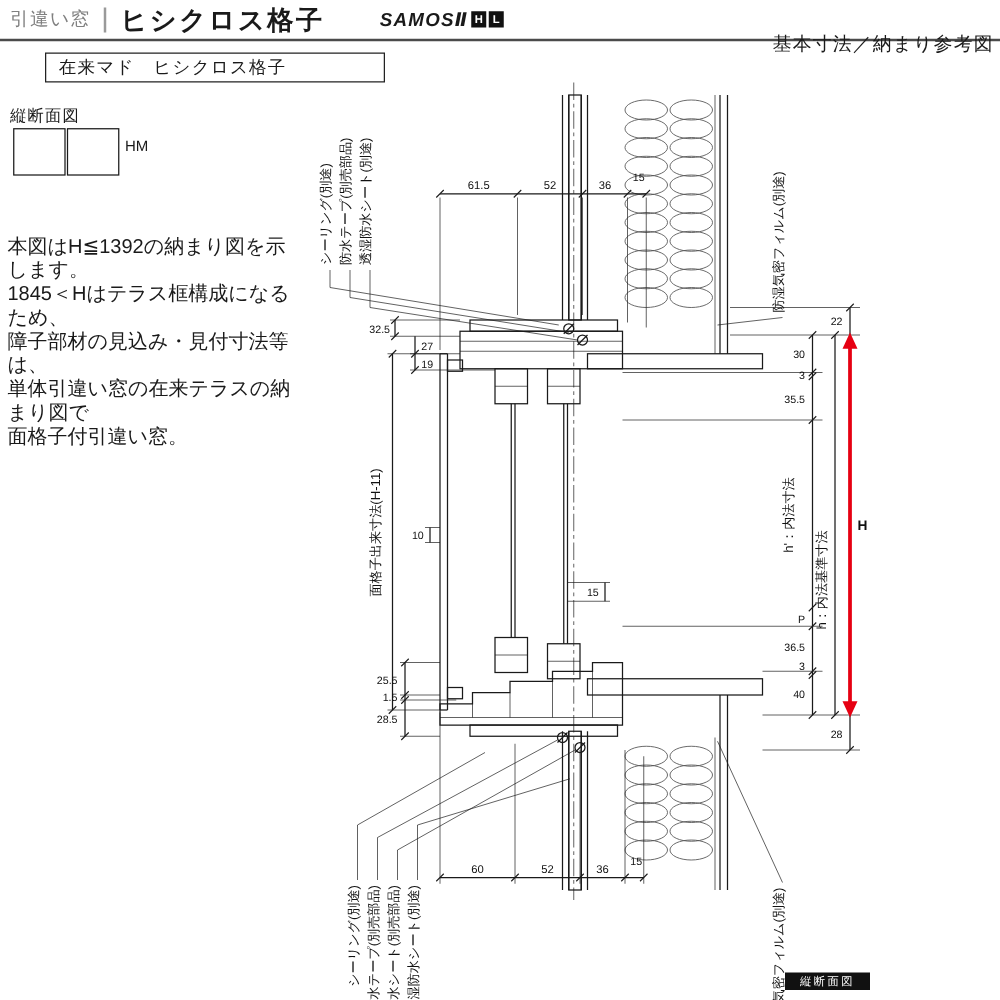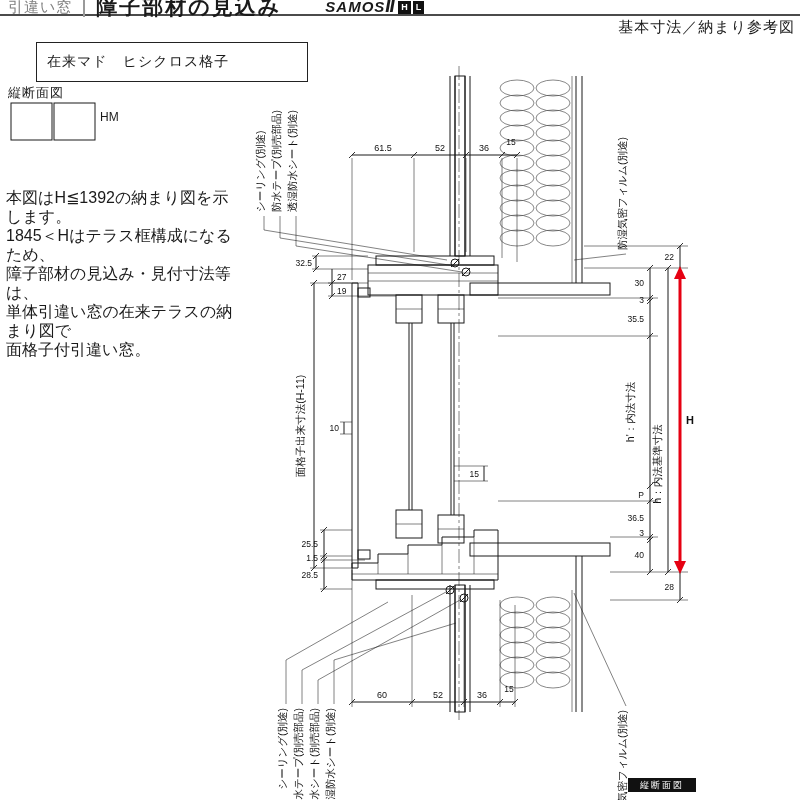--- a/index.html
+++ b/index.html
@@ -1,28 +1,28 @@
 <!DOCTYPE html>
 <html><head>
 <meta charset="utf-8">
 <style>
   * { margin:0; padding:0; box-sizing:border-box; }
   html,body { width:800px; height:800px; }
   body { background:#fff; font-family:"Liberation Sans","DejaVu Sans",sans-serif; color:#1a1a1a; position:relative; overflow:hidden; }
   .page { position:absolute; inset:0; }
 
-  .header { position:absolute; left:0; top:0; width:800px; height:16px; border-bottom:2px solid #4b4b4b; display:flex; align-items:center; }
+  .header { position:absolute; left:0; top:0; width:800px; height:33px; border-bottom:2px solid #4b4b4b; display:flex; align-items:center; }
   .cat { color:#808080; font-size:15px; margin-left:8px; letter-spacing:1px; }
   .hdiv { width:2px; height:20px; background:#9a9a9a; margin:0 11px; }
   .title { font-size:21px; font-weight:bold; letter-spacing:2px; }
   .brand { font-size:15px; font-weight:bold; font-style:italic; margin-left:44px; letter-spacing:1px; }
   .badge { background:#111; color:#fff; font-size:9px; font-weight:bold; padding:1px 3px; margin-left:2px; line-height:11px; }
   .right-note { margin-left:auto; margin-right:5px; font-size:15px; letter-spacing:1px;margin-top:40px; }
 
-  .subbox { position:absolute; left:36px; top:42px; width:272px; height:40px; border:1.5px solid #222; font-size:14px; display:flex; align-items:center; padding-left:10px; letter-spacing:1px; }
+  .subbox { position:absolute; left:36px; top:42px; width:272px; height:24px; border:1.5px solid #222; font-size:14px; display:flex; align-items:center; padding-left:10px; letter-spacing:1px; }
 
   .section-label { position:absolute; left:8px; top:84px; font-size:13px; letter-spacing:1px; }
   .grid-icon { position:absolute; left:10px; top:102px; }
   .icon-label { position:absolute; left:100px; top:110px; font-size:12px; }
 
   .note { position:absolute; left:6px; top:188px; font-size:16px; line-height:19px; width:232px; }
 
   .drawing { position:absolute; left:228px; top:60px; }
 
   .footer-badge { position:absolute; left:628px; top:778px; width:68px; height:14px; background:#111; color:#fff; font-size:9px; display:flex; align-items:center; justify-content:center; letter-spacing:2px; z-index:5; }
@@ -42,21 +42,21 @@
   #lat path { stroke:#222; stroke-width:0.8; fill:none; }
 </style>
 </head>
 <body>
 
 <div class="page">
 
   <div class="header">
     <span class="cat">引違い窓</span>
     <span class="hdiv"></span>
-    <span class="title">障子部材の見込み</span>
+    <span class="title">ヒシクロス格子</span>
     <span class="brand">SAMOSⅡ</span>
     <span class="badge">H</span>
     <span class="badge">L</span>
     <span class="right-note">基本寸法／納まり参考図</span>
   </div>
 
   <div class="subbox">在来マド　ヒシクロス格子</div>
 
   <div class="section-label">縦断面図</div>
 

